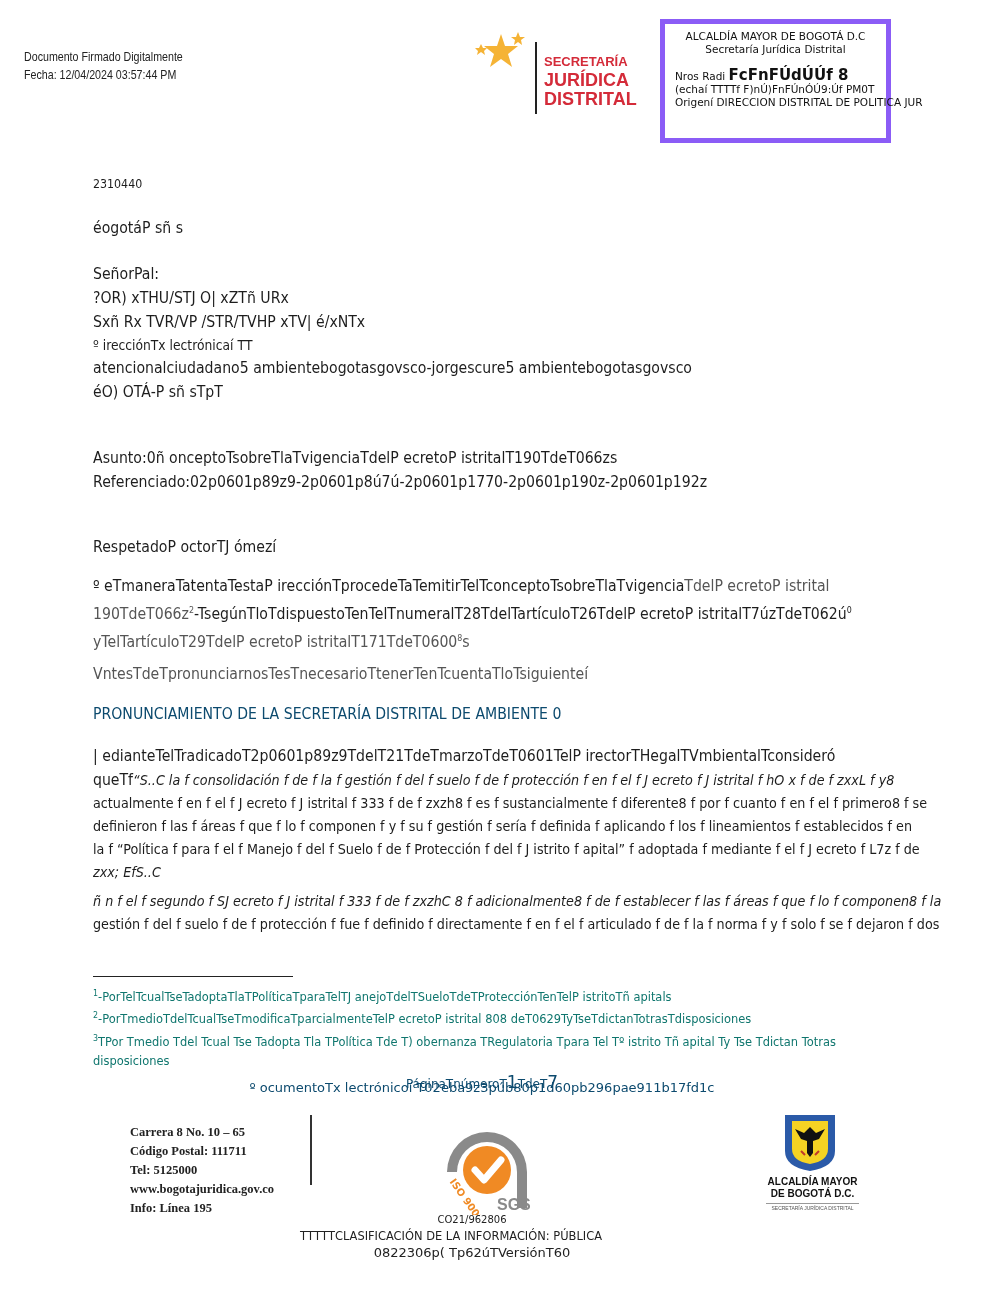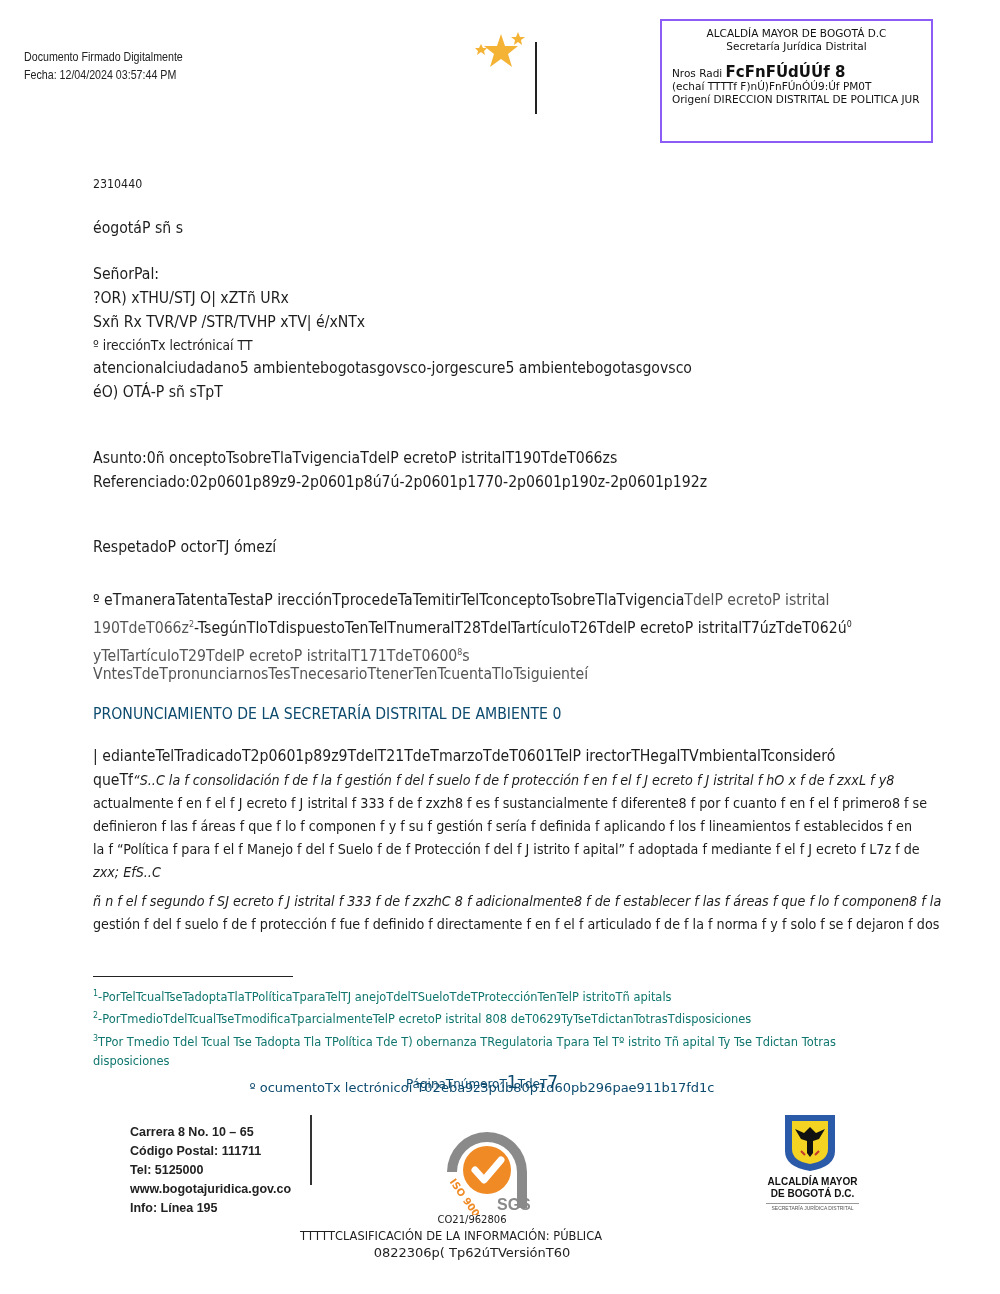--- a/index.html
+++ b/index.html
@@ -6,35 +6,35 @@
     body { width: 1000px; height: 1294px; position: relative; overflow: hidden; font-family: "DejaVu Sans", sans-serif; color: #1a1a1a; }
     .abs { position: absolute; }
     .sig { left: 24px; top: 48px; font-family: "Liberation Sans", sans-serif; font-size: 13px; line-height: 18px; color: #222; transform: scaleX(0.82); transform-origin: left top; }
     .logo { left: 376px; top: 30px; width: 265px; height: 88px; }
     .logo .bogota { position: absolute; left: 0; top: 36px; font-family: "Liberation Sans", sans-serif; font-weight: bold; font-size: 34px; color: #e0202e; letter-spacing: 0px; }
     .logo .divider { position: absolute; left: 159px; top: 12px; width: 2px; height: 72px; background: #222; }
     .logo .sec { position: absolute; left: 168px; top: 22px; font-family: "Liberation Sans", sans-serif; font-weight: bold; color: #d42b39; line-height: 19px; }
     .logo .sec .l1 { font-size: 13px; display: block; }
     .logo .sec .l2 { font-size: 18px; display: block; }
     .logo .sec .l3 { font-size: 18px; display: block; }
-    .stamp { left: 660px; top: 19px; width: 273px; height: 124px; border: 2px solid #8b5cf6; box-sizing: border-box; font-family: "DejaVu Sans", sans-serif; font-size: 10.5px; color: #111; }
+    .stamp { left: 660px; top: 19px; width: 231px; height: 124px; border: 5px solid #8b5cf6; box-sizing: border-box; font-family: "DejaVu Sans", sans-serif; font-size: 10.5px; color: #111; }
     .stamp .c { text-align: center; line-height: 13px; }
     .stamp .row { padding-left: 10px; line-height: 13px; white-space: nowrap; }
     .stamp .big { font-size: 15px; font-weight: bold; }
     .body-text { left: 93px; width: 810px; font-family: "DejaVu Sans", sans-serif; color: #1d1d1d; }
     .ref { top: 176px; font-size: 13px; transform: scaleX(0.85); transform-origin: left top; }
     .line { font-size: 16px; line-height: 19px; white-space: nowrap; }
     .cond { display: inline-block; transform: scaleX(0.88); transform-origin: left top; }
     .gray { color: #555; }
-    .para { font-size: 16px; line-height: 24px; margin-top: 14px; }
+    .para { font-size: 16px; line-height: 24px; }
     .it { font-style: italic; font-size: 14.5px; line-height: 23px; }
     .footnote-rule { left: 93px; top: 976px; width: 200px; height: 1px; background: #222; }
     .fn { left: 93px; width: 810px; font-size: 13px; line-height: 19px; color: #0f766e; }
     .pageinfo { left: 0; width: 964px; text-align: center; font-size: 12px; color: #0c4a6e; }
-    .addr { left: 130px; top: 1123px; font-family: Liberation Sans, sans-serif; font-weight: bold; font-size: 12.5px; line-height: 19px; color: #222; }
+    .addr { left: 130px; top: 1123px; font-family: Liberation Serif, serif; font-weight: bold; font-size: 12.5px; line-height: 19px; color: #222; }
     .vdiv { left: 310px; top: 1115px; width: 2px; height: 70px; background: #333; }
     .iso { left: 435px; top: 1110px; width: 105px; height: 105px; }
     .escudo { left: 760px; top: 1110px; width: 105px; height: 105px; }
     .bottom { left: 16px; width: 912px; text-align: center; color: #222; }
     sup { font-size: 9px; }
   </style>
 </head>
 <body>
 
 <div class="abs sig">
@@ -42,20 +42,25 @@
   <div>Fecha: 12/04/2024 03:57:44 PM</div>
 </div>
 
 <div class="abs logo">
   <svg style="position:absolute;left:95px;top:0" width="60" height="42">
     <polygon points="30,4 34,16 47,16 37,24 41,37 30,29 19,37 23,24 13,16 26,16" fill="#f5b335"></polygon>
     <polygon points="47,2 49,7 54,7 50,10 51,15 47,12 43,15 44,10 40,7 45,7" fill="#f5b335"></polygon>
     <polygon points="10,14 12,18 16,18 13,21 14,25 10,22 6,25 7,21 4,18 8,18" fill="#f5b335"></polygon>
   </svg>
   <div class="divider"></div>
+  <div class="sec">
+    <span class="l1">SECRETARÍA</span>
+    <span class="l2">JURÍDICA</span>
+    <span class="l3">DISTRITAL</span>
+  </div>
 </div>
 
 <div class="abs stamp">
   <div class="c" style="margin-top:6px">ALCALDÍA MAYOR DE BOGOTÁ D.C</div>
   <div class="c">Secretaría Jurídica Distrital</div>
   <div class="row" style="margin-top:13px">
     <span>Nros Radi</span>
     <span class="big">FcFnFÚdÚÚf 8</span>
   </div>
   <div class="row">(echaí ΤΤΤΤf F)nÚ)FnFÚnÓÚ9:Úf PM0Τ</div>

